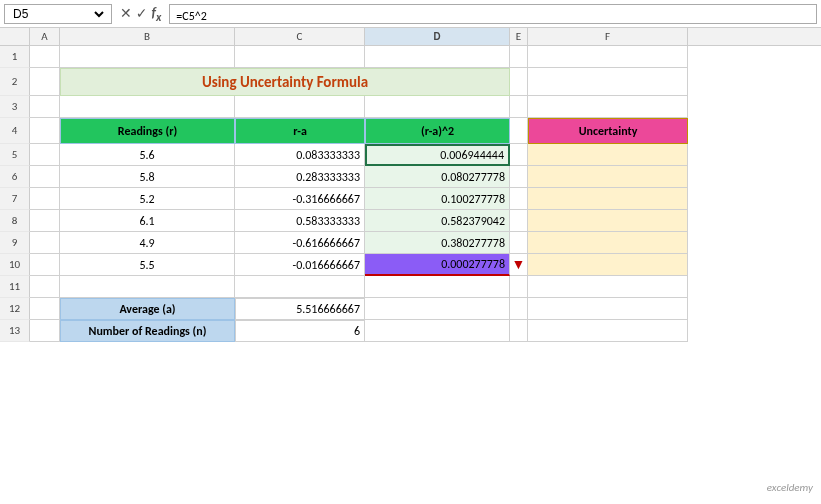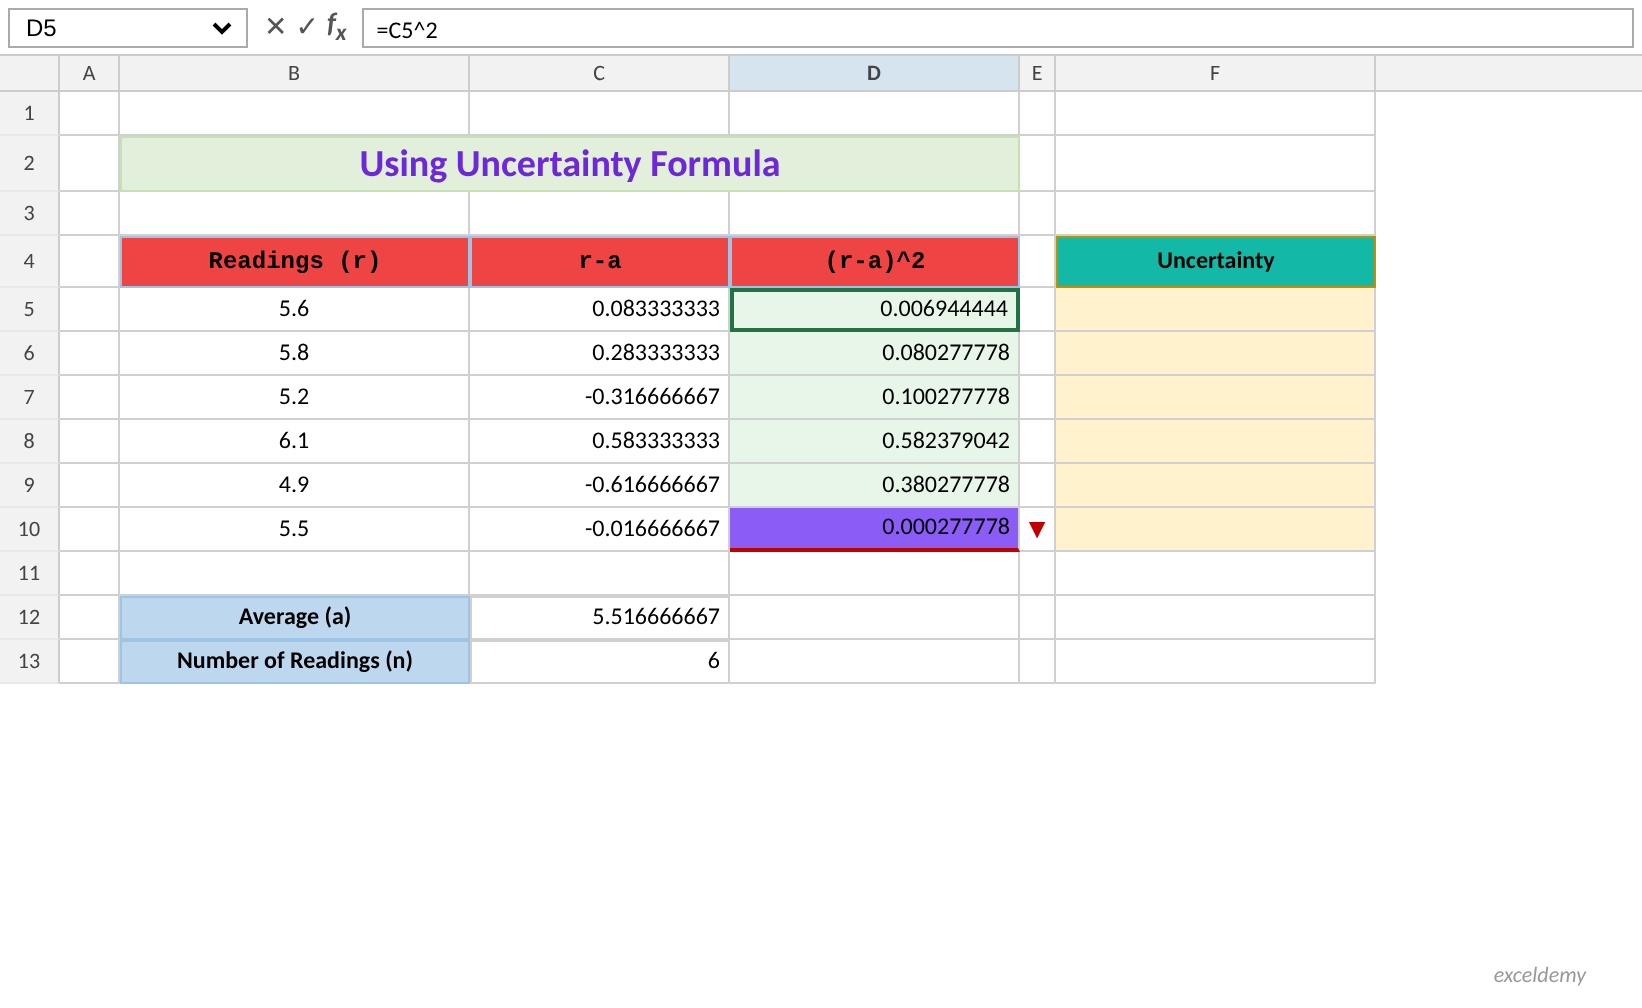--- a/index.html
+++ b/index.html
@@ -16,21 +16,21 @@
     .top-bar {
       display: flex;
       align-items: center;
       height: 28px;
       background: #fff;
       border-bottom: 1px solid #ccc;
       padding: 0 4px;
       gap: 4px;
     }
     .name-box {
-      width: 120px;
+      width: 108px;
       height: 20px;
       border: 1px solid #aaa;
       padding: 0 4px;
       font-size: 12px;
       display: flex;
       align-items: center;
     }
     .name-box select {
       border: none;
       outline: none;
@@ -130,43 +130,42 @@
     .col-b { width: 175px; min-width: 175px; }
     .col-c { width: 130px; min-width: 130px; }
     .col-d { width: 145px; min-width: 145px; }
     .col-e { width: 18px; min-width: 18px; }
     .col-f { width: 160px; min-width: 160px; }
 
     
     .title-cell {
       background: #e2efda;
       font-weight: bold;
-      font-size: 19px;
-      color: #6d28d9;
+      font-size: 15px;
+      color: #c2410c;
       justify-content: center;
     }
 
     
     .header-cell {
-      background: #ef4444;
+      background: #22c55e;
       font-weight: bold;
       justify-content: center;
       color: #000;
       border: 1px solid #9dc3e6;
-      font-family: Liberation Mono, monospace;
     }
 
     
     .selected-cell {
       border: 2px solid #217346 !important;
     }
 
     
     .uncertainty-box {
-      background: #14b8a6;
+      background: #ec4899;
       font-weight: bold;
       justify-content: center;
       border: 1px solid #bf9000;
     }
 
     
     .scroll-arrow {
       color: #c00000;
       font-size: 16px;
       justify-content: center;
@@ -179,21 +178,21 @@
       background: #bdd7ee;
       justify-content: center;
     }
     .summary-value {
       border: 1px solid #d0d0d0;
     }
 
     .watermark {
       position: absolute;
       bottom: 10px;
-      right: 28px;
+      right: 8px;
       font-size: 11px;
       color: #999;
       font-style: italic;
     }
 
     
     .formula-text {
       font-size: 12px;
       color: #000;
     }

